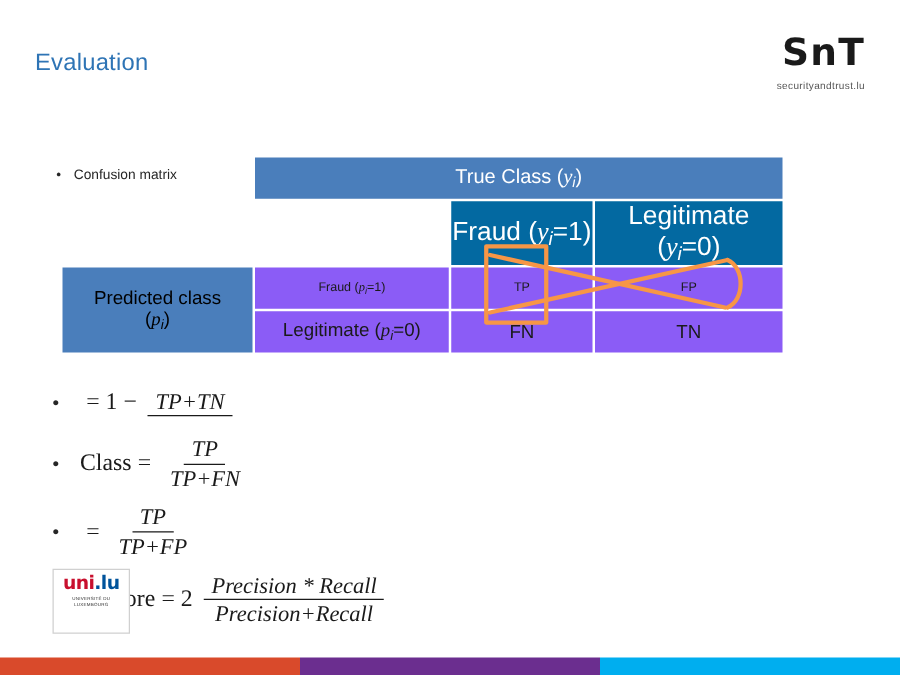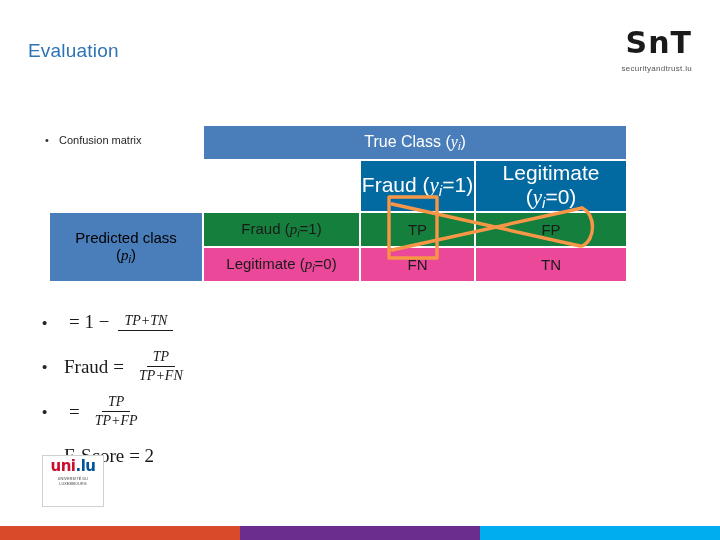--- a/index.html
+++ b/index.html
@@ -95,26 +95,26 @@
     color: #ffffff;
     font-size: 21px;
   }
   .cell-side {
     background: #4A7EBB;
     color: #000000;
     font-size: 15px;
     line-height: 1.15;
   }
   .cell-grey-dark {
-    background: #15803d;
+    background: #8b5cf6;
     color: #1a1a1a;
-    font-size: 15px;
+    font-size: 10px;
   }
   .cell-grey-light {
-    background: #ec4899;
+    background: #8b5cf6;
     color: #1a1a1a;
     font-size: 15px;
   }
   .ital { font-style: italic; font-family: "Liberation Serif", serif; }
   .sub  { font-size: 0.72em; vertical-align: -0.28em; font-style: italic; }
 
   
   .annot {
     position: absolute;
     left: 0; top: 0;
@@ -145,21 +145,21 @@
     font-family: "Liberation Sans", sans-serif;
     font-size: 15px;
     color: #262626;
   }
   .frac {
     display: inline-flex;
     flex-direction: column;
     align-items: center;
     vertical-align: middle;
     margin: 0 4px;
-    font-size: 14px;
+    font-size: 18px;
     line-height: 1.15;
   }
   .frac .num {
     padding: 0 6px 1px 6px;
     border-bottom: 1.2px solid #1a1a1a;
     white-space: nowrap;
   }
   .frac .den {
     padding: 1px 6px 0 6px;
     white-space: nowrap;
@@ -281,41 +281,45 @@
   <div class="frow">
     <span class="bdot">•</span>
     <span class="op">= 1 −</span>
     <span class="frac">
       <span class="num ital">TP+TN</span>
     </span>
   </div>
 
   <div class="frow">
     <span class="bdot">•</span>
-    <span>Fraud</span>
+    <span>Class</span>
     <span class="op">=</span>
     <span class="frac">
       <span class="num ital">TP</span>
       <span class="den ital">TP+FN</span>
     </span>
   </div>
 
   <div class="frow">
     <span class="bdot">•</span>
     <span class="op">=</span>
     <span class="frac">
       <span class="num ital">TP</span>
       <span class="den ital">TP+FP</span>
     </span>
   </div>
 
   <div class="frow">
     <span class="bdot">•</span>
     <span>F-Score</span>
     <span class="op">= 2</span>
+    <span class="frac">
+      <span class="num ital">Precision * Recall</span>
+      <span class="den ital">Precision+Recall</span>
+    </span>
   </div>
 
 </div>
 
 <div class="logo-unilu">
   <div class="uni-mark"><span>uni</span><span class="blue">.</span><span class="blue">lu</span></div>
   <div class="uni-sub">
     <div>UNIVERSITÉ DU</div>
     <div>LUXEMBOURG</div>
   </div>

